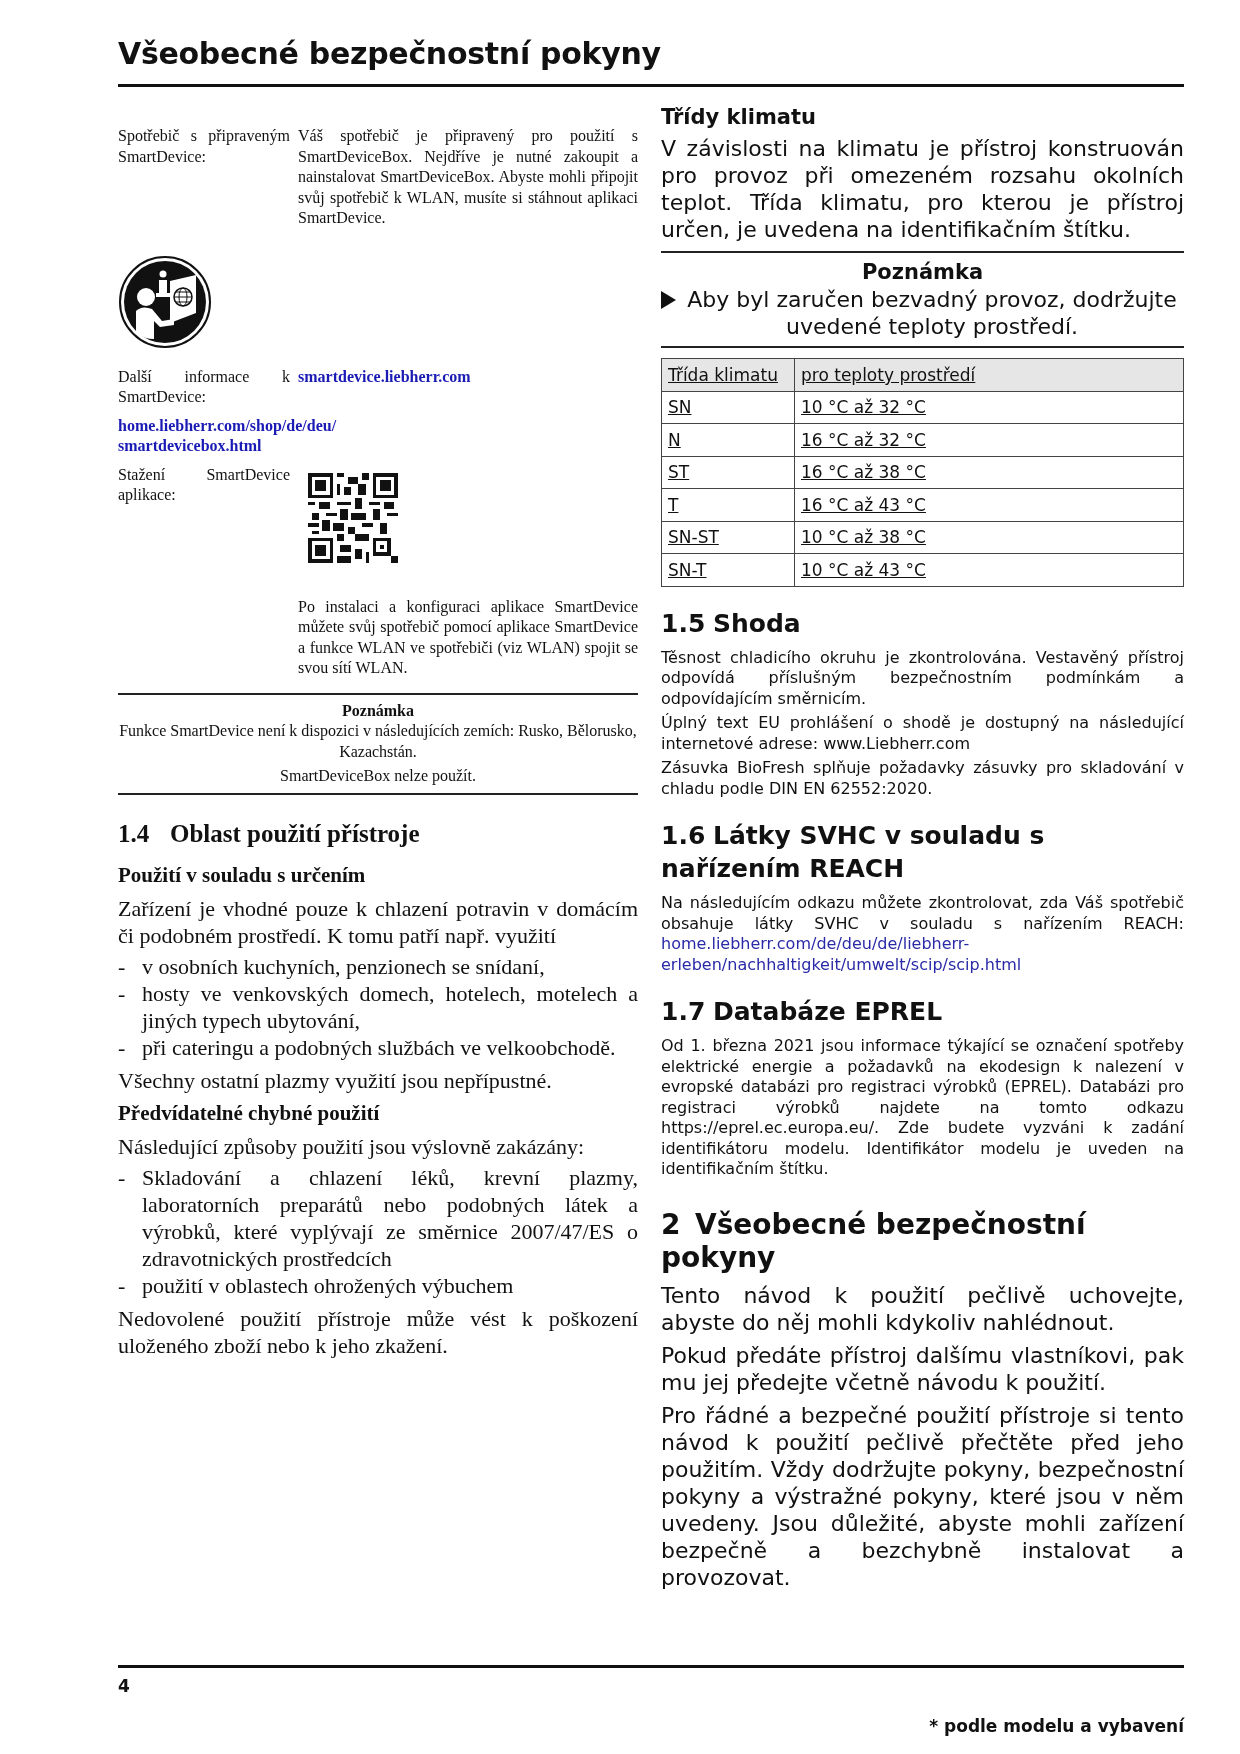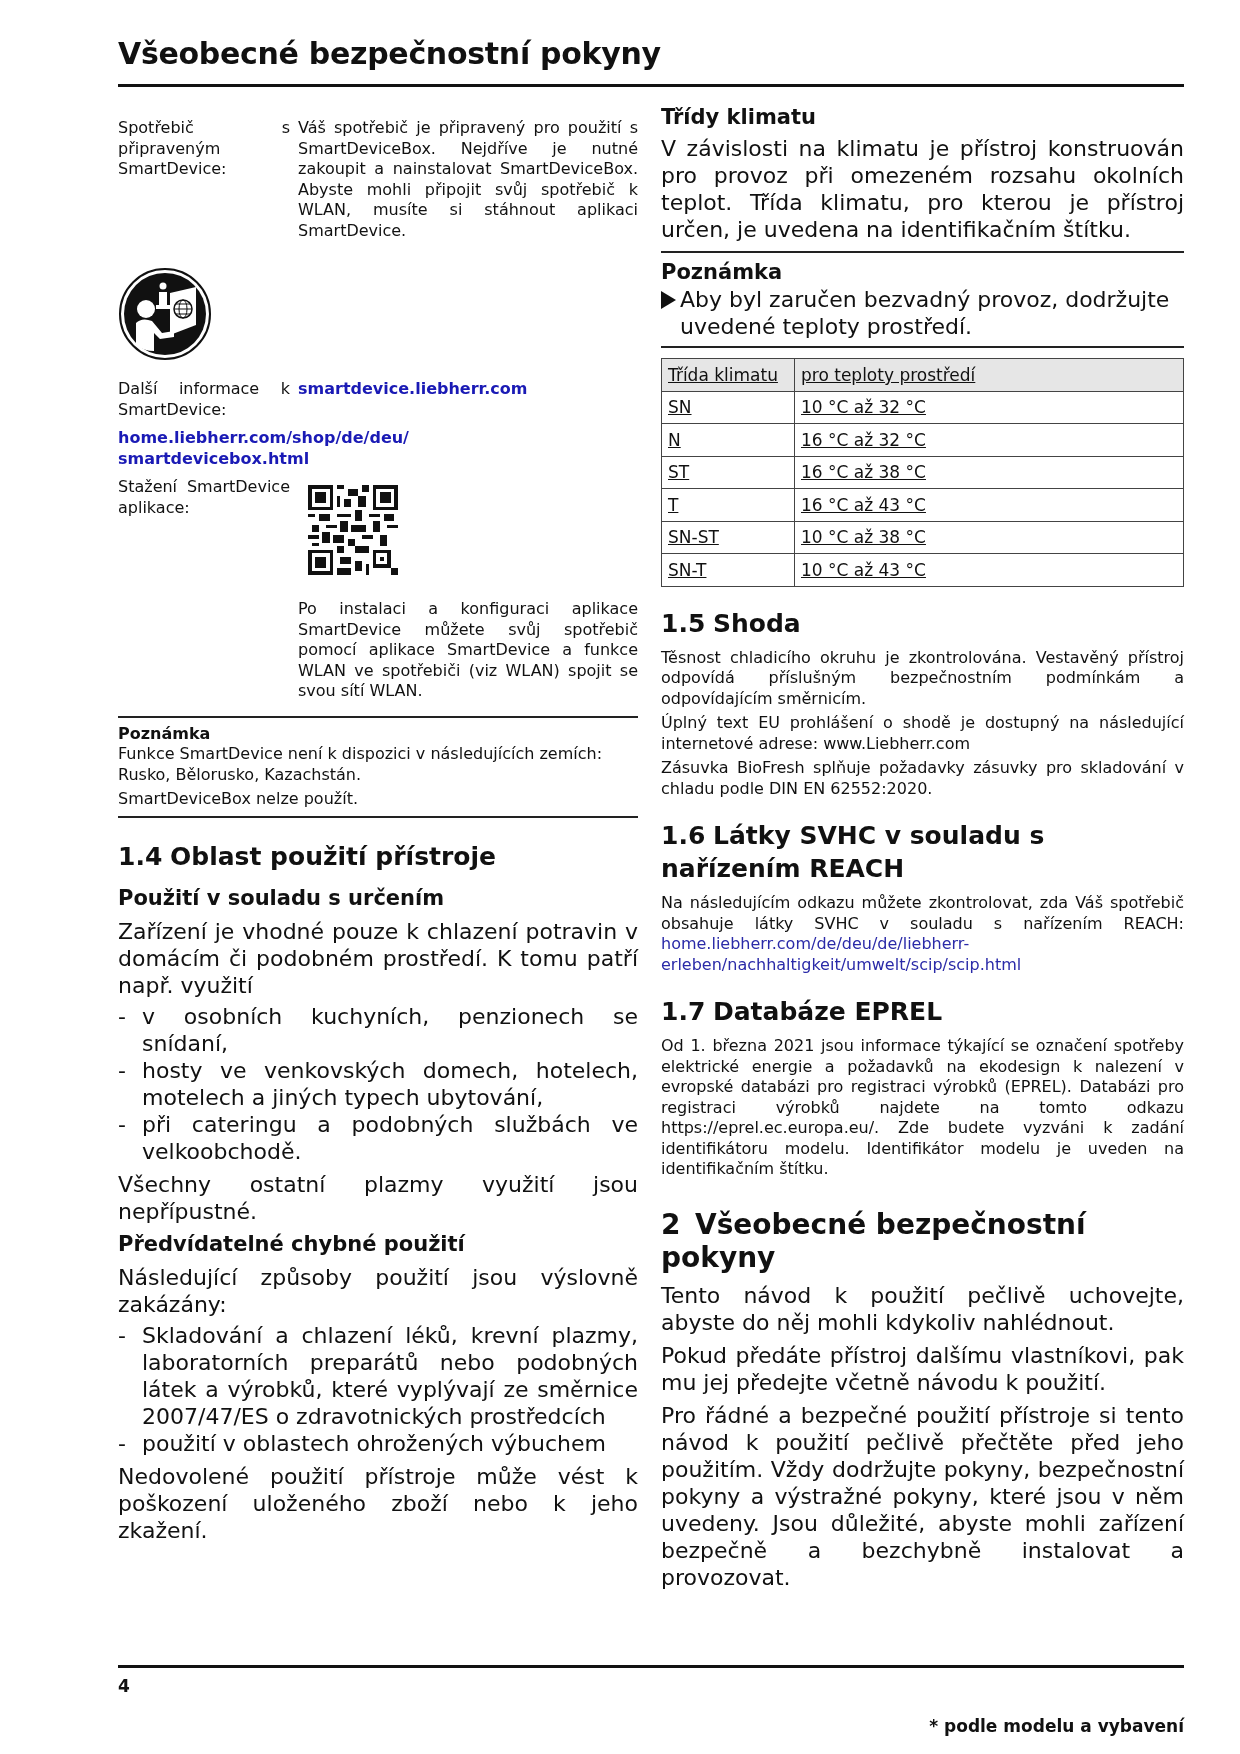--- a/index.html
+++ b/index.html
@@ -3,35 +3,35 @@
 <meta charset="utf-8">
 <style>
   html, body { margin: 0; padding: 0; background: #ffffff; }
   body { width: 1240px; height: 1754px; position: relative; font-family: "DejaVu Sans", sans-serif; color: #111; overflow: hidden; }
   .page-title { position: absolute; left: 118px; top: 36px; font-size: 30px; font-weight: bold; letter-spacing: -0.3px; margin: 0; }
   .rule-top { position: absolute; left: 118px; top: 84px; width: 1066px; height: 3px; background: #111; }
   .rule-bottom { position: absolute; left: 118px; top: 1665px; width: 1066px; height: 3px; background: #111; }
   .footer-page { position: absolute; left: 118px; top: 1676px; font-size: 17px; font-weight: bold; }
   .footer-note { position: absolute; right: 56px; top: 1716px; font-size: 17px; font-weight: bold; }
 
-  .col-left { position: absolute; left: 118px; top: 118px; width: 520px; }
+  .col-left { position: absolute; left: 118px; top: 126px; width: 520px; font-family: Liberation Serif, serif; }
   .col-right { position: absolute; left: 661px; top: 104px; width: 523px; }
 
   .small { font-size: 16px; line-height: 20.5px; }
   .large { font-size: 22px; line-height: 27px; }
   .just { text-align: justify; }
   p { margin: 0; }
 
   .sd-row { display: flex; gap: 8px; }
   .sd-label { width: 172px; text-align: justify; flex-shrink: 0; }
   .sd-value { flex: 1; text-align: justify; }
   .link { color: #1a1ab5; font-weight: bold; }
   .link-plain { color: #2a2aa8; }
 
-  .note-box { border-top: 2px solid #222; border-bottom: 2px solid #222; padding: 6px 0 6px 0; }
+  .note-box { border-top: 2px solid #222; border-bottom: 2px solid #222; padding: 6px 0 6px 0; text-align: center; }
   .note-title { font-weight: bold; }
 
   h2.sec { font-size: 25px; font-weight: bold; margin: 0; line-height: 33px; }
   h3.sub { font-size: 21px; font-weight: bold; margin: 0; line-height: 27px; }
   .sec-num { display: inline-block; min-width: 52px; }
 
   ul.dash { list-style: none; padding: 0; margin: 0; }
   ul.dash li { position: relative; padding-left: 24px; text-align: justify; }
   ul.dash li::before { content: "-"; position: absolute; left: 0; }
 
@@ -138,21 +138,21 @@
               <rect x="16" y="22" width="1" height="3"></rect>
               <rect x="23" y="23" width="2" height="2"></rect>
           </g>
           <rect x="19" y="19" width="3" height="3" fill="#fff"></rect>
             <rect x="20" y="20" width="1" height="1" fill="#111"></rect>
         </svg>
       </div>
     </div>
   </div>
 
-  <div class="small just" style="margin-left:180px; margin-top:24px;">Po instalaci a konfiguraci aplikace SmartDevice můžete svůj spotřebič pomocí aplikace SmartDevice a funkce WLAN ve spotřebiči (viz WLAN) spojit se svou sítí WLAN.</div>
+  <div class="small just" style="margin-left:180px; margin-top:34px;">Po instalaci a konfiguraci aplikace SmartDevice můžete svůj spotřebič pomocí aplikace SmartDevice a funkce WLAN ve spotřebiči (viz WLAN) spojit se svou sítí WLAN.</div>
 
   <div class="note-box small" style="margin-top:14px;">
     <div class="note-title">Poznámka</div>
     <p>Funkce SmartDevice není k dispozici v následujících zemích: Rusko, Bělorusko, Kazachstán.</p>
     <p style="margin-top:4px;">SmartDeviceBox nelze použít.</p>
   </div>
 
   <h2 class="sec" style="margin-top:22px;">
     <span class="sec-num">1.4</span><span>Oblast použití přístroje</span>
   </h2>

